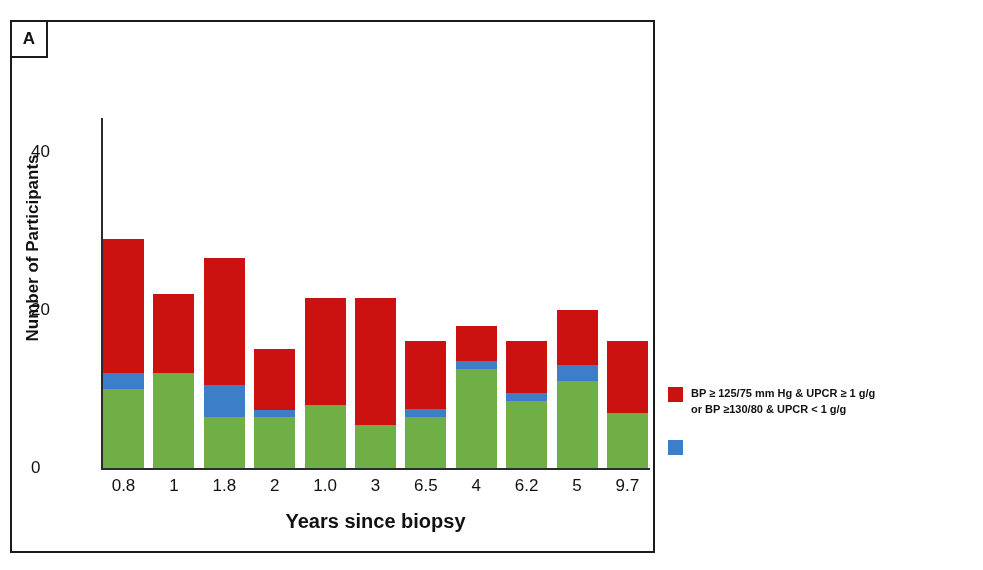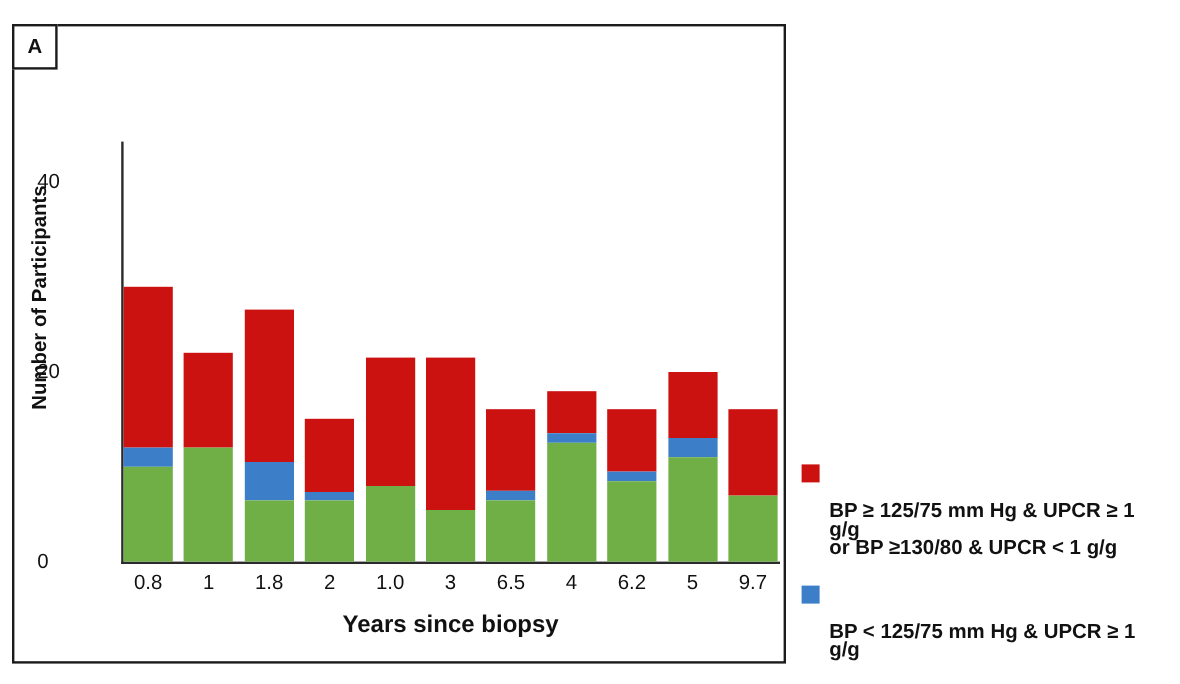--- a/index.html
+++ b/index.html
@@ -93,23 +93,22 @@
   }
   .legend-row{
     display:flex;align-items:flex-start;
     margin-bottom:22px;
   }
   .legend-swatch{
     width:15px;height:15px;flex:0 0 15px;
     margin-top:1px;margin-right:8px;
   }
   .legend-text{
-    font-size:17px;font-weight:bold;color:#111;
+    font-size:11px;font-weight:bold;color:#111;
     line-height:15.5px;
-    margin-top:32px;
   }
   .legend-text .l2{display:block;}
 </style>
 </head>
 <body>
 
 <div id="panel-tag">
   <span>A</span>
 </div>
 
@@ -197,15 +196,14 @@
   </div>
 <div id="x-axis-title">Years since biopsy</div>
 
 <div id="legend">
     <div class="legend-row">
       <span class="legend-swatch" style="background: rgb(204, 17, 17);"></span>
       <span class="legend-text">BP ≥ 125/75 mm Hg &amp; UPCR ≥ 1 g/g<span class="l2">or BP ≥130/80 &amp; UPCR &lt; 1 g/g</span></span>
     </div>
     <div class="legend-row">
       <span class="legend-swatch" style="background: rgb(60, 127, 200);"></span>
-      <span class="legend-text">BP &lt; 125/75 mm Hg &amp; UPCR ≥ 1 g/g</span>
     </div>
   </div>
 
 </body></html>

